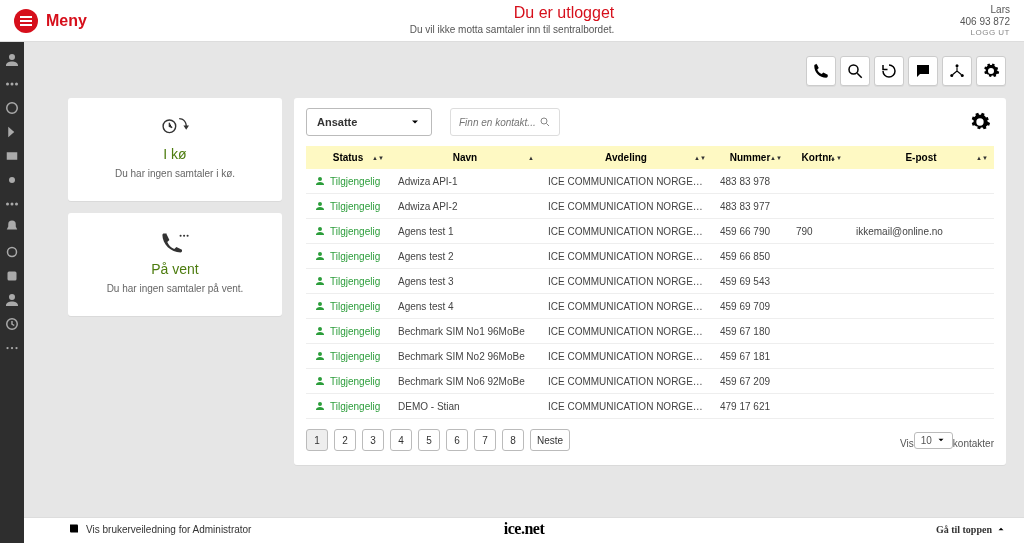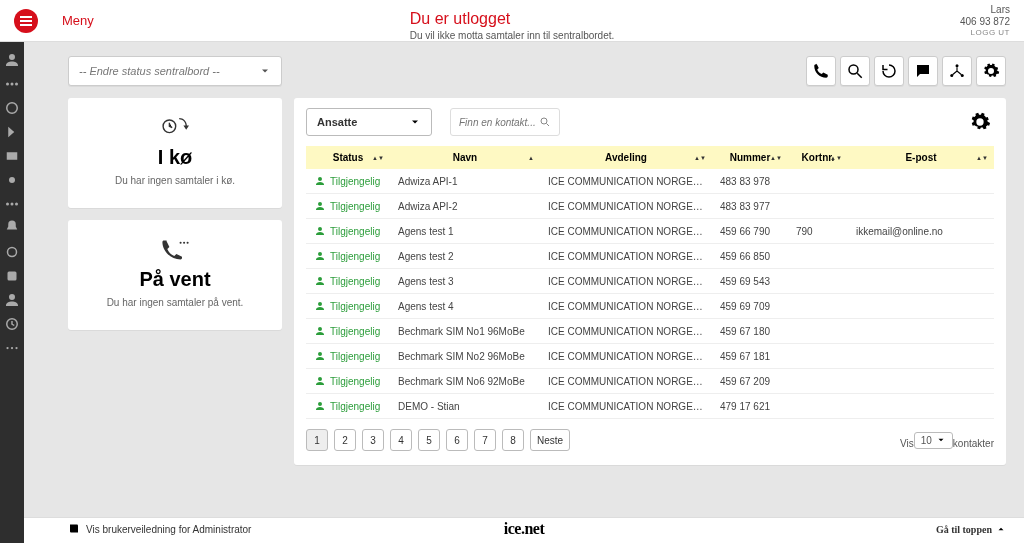--- a/index.html
+++ b/index.html
@@ -9,22 +9,22 @@
   
   .app { display: grid; grid-template-columns: 24px 1fr; grid-template-rows: 42px 1fr 26px; height: 543px; width: 1024px; overflow: hidden; }
 
   
   .topbar { grid-column: 1 / 3; grid-row: 1; background: #fff; display: flex; align-items: center; padding: 0 14px; position: relative; border-bottom: 1px solid #ddd; }
   .hamburger { width: 24px; height: 24px; border-radius: 50%; background: #d60f1b; display: flex; align-items: center; justify-content: center; }
   .hamburger span { display: block; width: 12px; height: 2px; background: #fff; position: relative; }
   .hamburger span::before, .hamburger span::after { content: ""; position: absolute; left: 0; width: 12px; height: 2px; background: #fff; }
   .hamburger span::before { top: -4px; }
   .hamburger span::after { top: 4px; }
-  .meny-label { margin-left: 24px; color: #d60f1b; font-size: 13px; font-weight: normal; }
-  .top-center { position: absolute; left: 50%; top: 10px; transform: translateX(-50%); text-align: left; }
+  .meny-label { margin-left: 8px; color: #d60f1b; font-size: 16px; font-weight: bold; }
+  .top-center { position: absolute; left: 50%; top: 4px; transform: translateX(-50%); text-align: right; }
   .top-center h1 { color: #d60f1b; font-size: 16px; font-weight: 500; }
   .top-center p { color: #555; font-size: 10px; margin-top: 2px; }
   .top-right { margin-left: auto; text-align: right; font-size: 10px; line-height: 1.2; }
   .top-right .name { color: #555; }
   .top-right .phone { color: #555; }
   .top-right .logout { color: #888; font-size: 8px; letter-spacing: 0.5px; }
 
   
   .leftbar { grid-column: 1; grid-row: 2 / 4; background: #2e2e2e; display: flex; flex-direction: column; padding-top: 6px; }
   .leftbar .sb-item { width: 24px; height: 24px; color: #aaa; display: flex; align-items: center; justify-content: center; font-size: 10px; }
@@ -34,21 +34,21 @@
 
   .status-select-wrap { grid-column: 1; display: flex; align-items: center; background: #fff; border: 1px solid #ccc; border-radius: 3px; height: 30px; padding: 0 10px; justify-content: space-between; box-shadow: 0 1px 0 rgba(0,0,0,.05); }
   .status-select-wrap span { color: #777; font-style: italic; font-size: 11px; }
   .chev { font-size: 10px; color: #555; }
 
   .toolbar { grid-column: 2; display: flex; justify-content: flex-end; gap: 4px; }
   .tool { width: 30px; height: 30px; background: #fff; border: 1px solid #ccc; border-radius: 3px; display: flex; align-items: center; justify-content: center; box-shadow: 0 1px 0 rgba(0,0,0,.05); }
 
   .card { background: #fff; border-radius: 3px; padding: 18px 16px 22px; text-align: center; box-shadow: 0 1px 0 rgba(0,0,0,.05); }
   .card svg { margin: 0 auto 8px; display: block; }
-  .card h2 { font-size: 20px; font-weight: 700; color: #000000; }
+  .card h2 { font-size: 14px; font-weight: 400; color: #4d7c0f; }
   .card p { color: #666; font-size: 10px; margin-top: 6px; }
   .queue-card { grid-column: 1; grid-row: 2; }
   .hold-card { grid-column: 1; grid-row: 3; }
 
   .contacts-panel { grid-column: 2; grid-row: 2 / span 3; background: #fff; border-radius: 3px; padding: 10px 12px 14px; box-shadow: 0 1px 0 rgba(0,0,0,.05); }
 
   .filters { display: flex; gap: 18px; align-items: center; margin-bottom: 10px; }
   .category-select { width: 126px; height: 28px; border: 1px solid #bbb; border-radius: 3px; padding: 0 10px; display: flex; align-items: center; justify-content: space-between; font-weight: bold; font-size: 11px; }
   .search-box { flex: none; width: 110px; height: 28px; border: 1px solid #ddd; border-radius: 3px; padding: 0 8px; display: flex; align-items: center; color: #aaa; position: relative; }
   .search-box input { border: none; outline: none; width: 80px; font-size: 10px; font-style: italic; color: #aaa; background: transparent; }
@@ -172,26 +172,20 @@
         <svg class="icon" viewBox="0 0 24 24">
           <circle cx="6" cy="12" r="1.5" fill="currentColor"></circle>
           <circle cx="12" cy="12" r="1.5" fill="currentColor"></circle>
           <circle cx="18" cy="12" r="1.5" fill="currentColor"></circle>
         </svg>
       </div>
   </div>
 
   <div class="main">
 
-    <div class="status-select-wrap">
-      <span>-- Endre status sentralbord --</span>
-      <svg class="chev" width="12" height="12" viewBox="0 0 24 24">
-          <path fill="currentColor" d="M6 9l6 6 6-6z"></path>
-        </svg>
-    </div>
 
     <div class="toolbar">
       <div class="tool">
           <svg class="icon" viewBox="0 0 24 24">
             <path fill="#000" d="M6 2l3 6-2 2c1 3 3 5 6 6l2-2 6 3v2c0 1-1 2-2 2C10 21 3 14 3 5 3 4 4 3 5 3h1z"></path>
           </svg>
         </div>
       <div class="tool">
           <svg class="icon" viewBox="0 0 24 24">
             <circle cx="10" cy="10" r="6" fill="none" stroke="#000" stroke-width="2"></circle>

